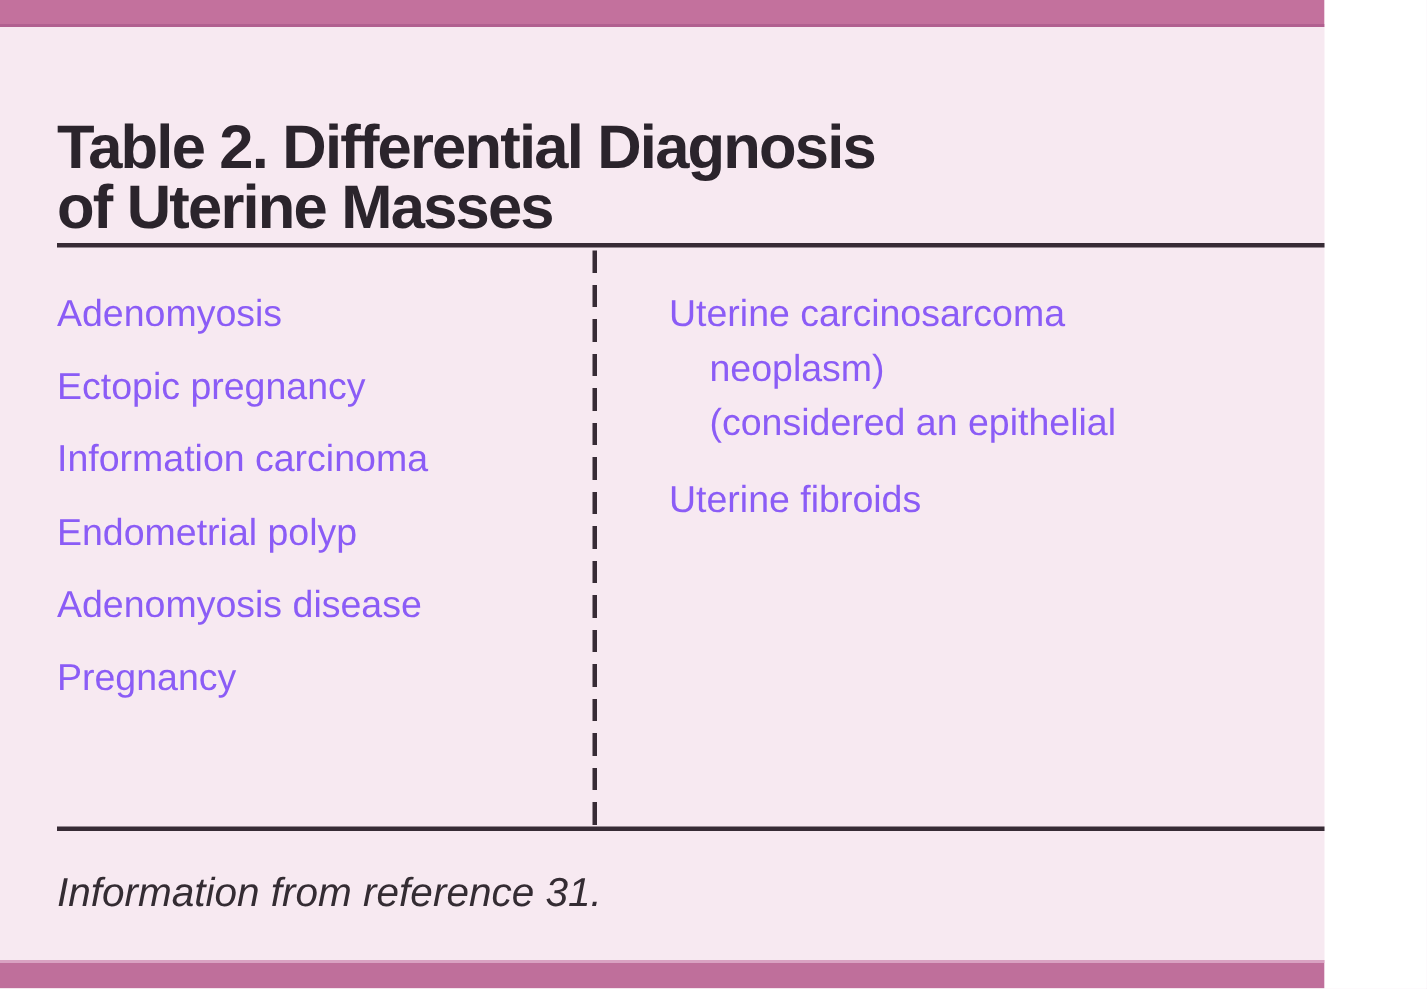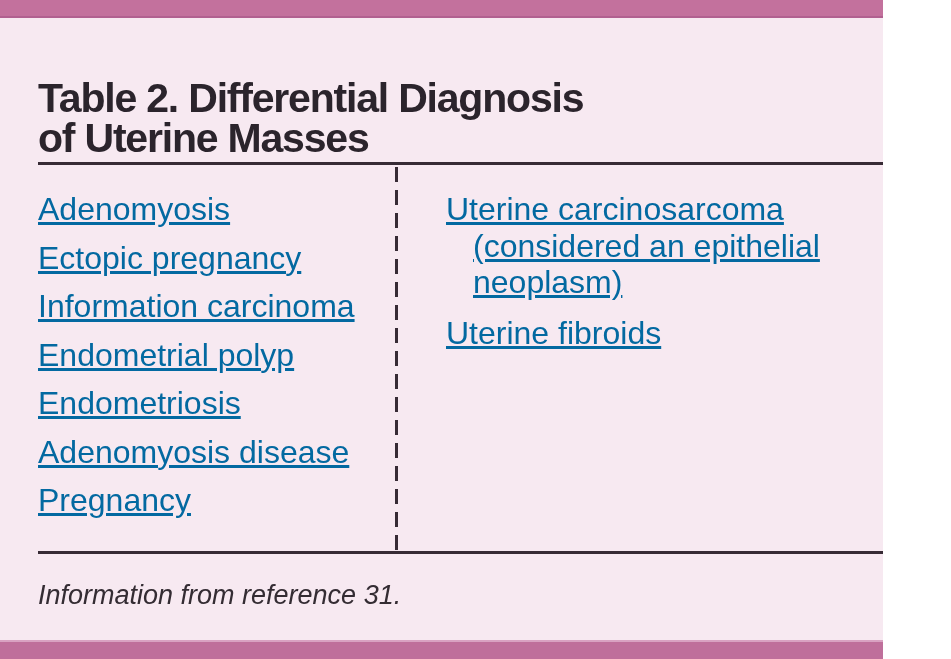--- a/index.html
+++ b/index.html
@@ -57,23 +57,22 @@
     width: 3px;
     height: 384px;
     background: repeating-linear-gradient(to bottom, #372b35 0px, #372b35 15px, transparent 15px, transparent 23px);
   }
   .col {
     position: absolute;
     top: 191px;
     list-style: none;
     margin: 0;
     padding: 0;
-    font-size: 32px;
-    color: #0369a1;
-    text-decoration: underline;
+    font-size: 25px;
+    color: #8b5cf6;
   }
   .col-left { left: 38px; width: 345px; }
   .col-right { left: 446px; width: 472px; }
   .col li {
     line-height: 36.5px;
     margin: 0 0 12px 0;
   }
   .col-right li { margin-bottom: 14px; }
   .line { line-height: 36.5px; }
   .line.cont { padding-left: 27px; }
@@ -98,32 +97,31 @@
     <span>of Uterine Masses</span>
   </h1>
 
   <div class="rule rule-top"></div>
 
   <ul class="col col-left">
     <li>Adenomyosis</li>
     <li>Ectopic pregnancy</li>
     <li>Information carcinoma</li>
     <li>Endometrial polyp</li>
-    <li>Endometriosis</li>
     <li>Adenomyosis disease</li>
     <li>Pregnancy</li>
   </ul>
 
   <div class="divider"></div>
 
   <ul class="col col-right">
     <li>
       <div class="line">Uterine carcinosarcoma</div>
+      <div class="line cont">neoplasm)</div>
       <div class="line cont">(considered an epithelial</div>
-      <div class="line cont">neoplasm)</div>
     </li>
     <li>
       <div class="line">Uterine fibroids</div>
     </li>
   </ul>
 
   <div class="rule rule-bottom"></div>
 
   <div class="footnote">Information from reference 31.</div>
 

